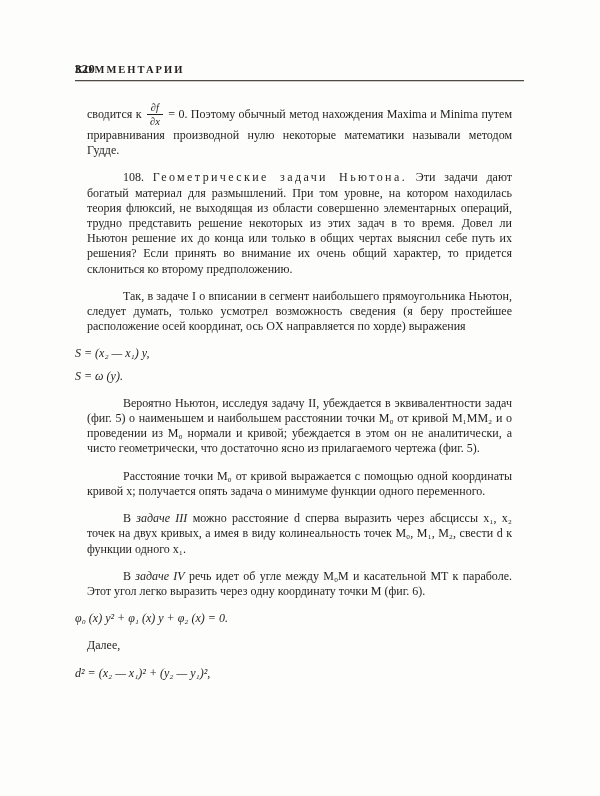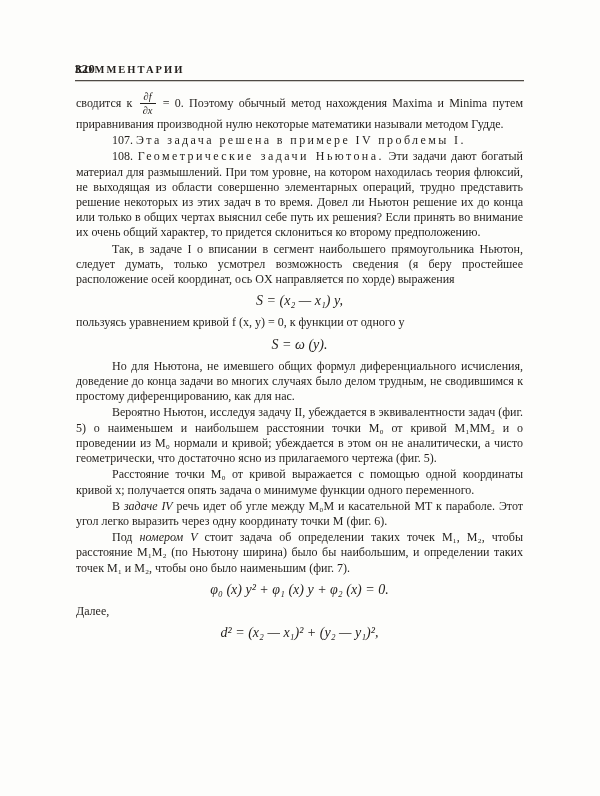--- a/index.html
+++ b/index.html
@@ -52,30 +52,29 @@
   .text {
     position: absolute;
     top: 91px;
     left: 75px;
     width: 449px;
     font-size: 12px;
     line-height: 15.2px;
     text-align: justify;
   }
   .text p {
-    margin: 1px;
+    margin: 12px;
     padding: 0;
     text-indent: 36px;
   }
   p.flush { text-indent: 0; }
   p.formula {
-    text-align: center;
     text-indent: 0;
     font-style: italic;
-    font-size: 14px;
+    font-size: 12px;
     margin: 6px 0 7px 0;
     white-space: pre-wrap;
   }
   .sp { letter-spacing: 2.4px; }
   .it { font-style: italic; }
   .frac {
     display: inline-block;
     vertical-align: middle;
     text-align: center;
     font-style: italic;
@@ -99,57 +98,51 @@
   <div class="rule"></div>
 
   <div class="text">
 
     <p class="flush">
       <span>сводится к</span>
       <span class="frac"><span class="fnum">∂f</span><span class="fden">∂x</span></span>
       <span>= 0. Поэтому обычный метод нахождения Maxima и Minima путем приравнивания производной нулю некоторые математики называли методом Гудде.</span>
     </p>
 
-    <p>
-      <span>107.</span>
-      <span class="sp">Эта задача решена в примере IV проблемы I.</span>
-    </p>
 
     <p>
       <span>108.</span>
       <span class="sp">Геометрические задачи Ньютона.</span>
       <span>Эти задачи дают богатый материал для размышлений. При том уровне, на котором находилась теория флюксий, не выходящая из области совершенно элементарных операций, трудно представить решение некоторых из этих задач в то время. Довел ли Ньютон решение их до конца или только в общих чертах выяснил себе путь их решения? Если принять во внимание их очень общий характер, то придется склониться ко второму предположению.</span>
     </p>
 
     <p>Так, в задаче I о вписании в сегмент наибольшего прямоугольника Ньютон, следует думать, только усмотрел возможность сведения (я беру простейшее расположение осей координат, ось OX направляется по хорде) выражения</p>
 
     <p class="formula">S = (x₂ — x₁) y,</p>
 
-    <p class="flush">пользуясь уравнением кривой f (x, y) = 0, к функции от одного y</p>
 
     <p class="formula">S = ω (y).</p>
 
-    <p>Но для Ньютона, не имевшего общих формул диференциального исчисления, доведение до конца задачи во многих случаях было делом трудным, не сводившимся к простому диференцированию, как для нас.</p>
 
     <p>Вероятно Ньютон, исследуя задачу II, убеждается в эквивалентности задач (фиг. 5) о наименьшем и наибольшем расстоянии точки M₀ от кривой M₁MM₂ и о проведении из M₀ нормали и кривой; убеждается в этом он не аналитически, а чисто геометрически, что достаточно ясно из прилагаемого чертежа (фиг. 5).</p>
 
     <p>Расстояние точки M₀ от кривой выражается с помощью одной координаты кривой x; получается опять задача о минимуме функции одного переменного.</p>
 
+    <p>
+      <span>В</span>
+      <span class="it">задаче III</span>
+      <span>можно расстояние d сперва выразить через абсциссы x₁, x₂ точек на двух кривых, а имея в виду колинеальность точек M₀, M₁, M₂, свести d к функции одного x₁.</span>
+    </p>
 
     <p>
       <span>В</span>
       <span class="it">задаче IV</span>
       <span>речь идет об угле между M₀M и касательной MT к параболе. Этот угол легко выразить через одну координату точки M (фиг. 6).</span>
     </p>
 
-    <p>
-      <span>Под</span>
-      <span class="it">номером V</span>
-      <span>стоит задача об определении таких точек M₁, M₂, чтобы расстояние M₁M₂ (по Ньютону ширина) было бы наибольшим, и определении таких точек M₁ и M₂, чтобы оно было наименьшим (фиг. 7).</span>
-    </p>
 
 
     <p class="formula">φ₀ (x) y² + φ₁ (x) y + φ₂ (x) = 0.</p>
 
     <p class="flush">Далее,</p>
 
     <p class="formula">d² = (x₂ — x₁)² + (y₂ — y₁)²,</p>
 
 
   </div>

